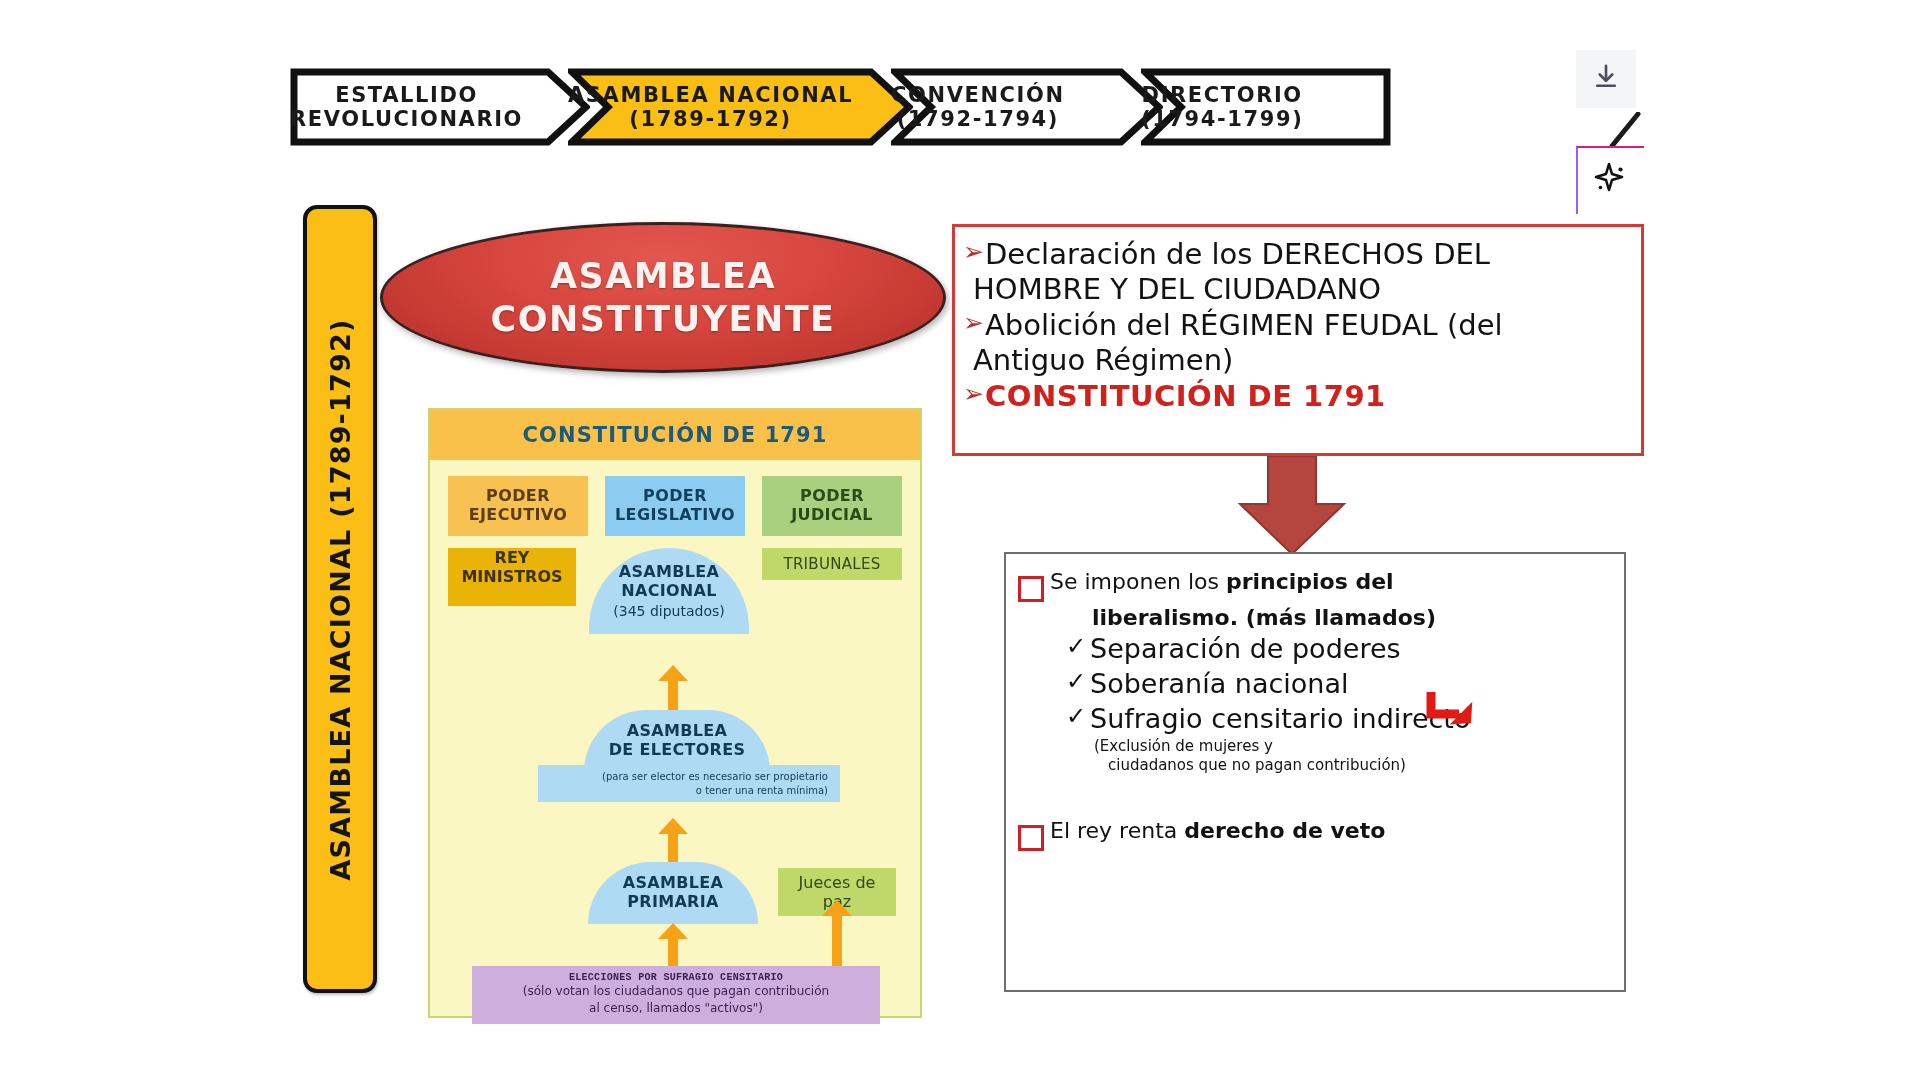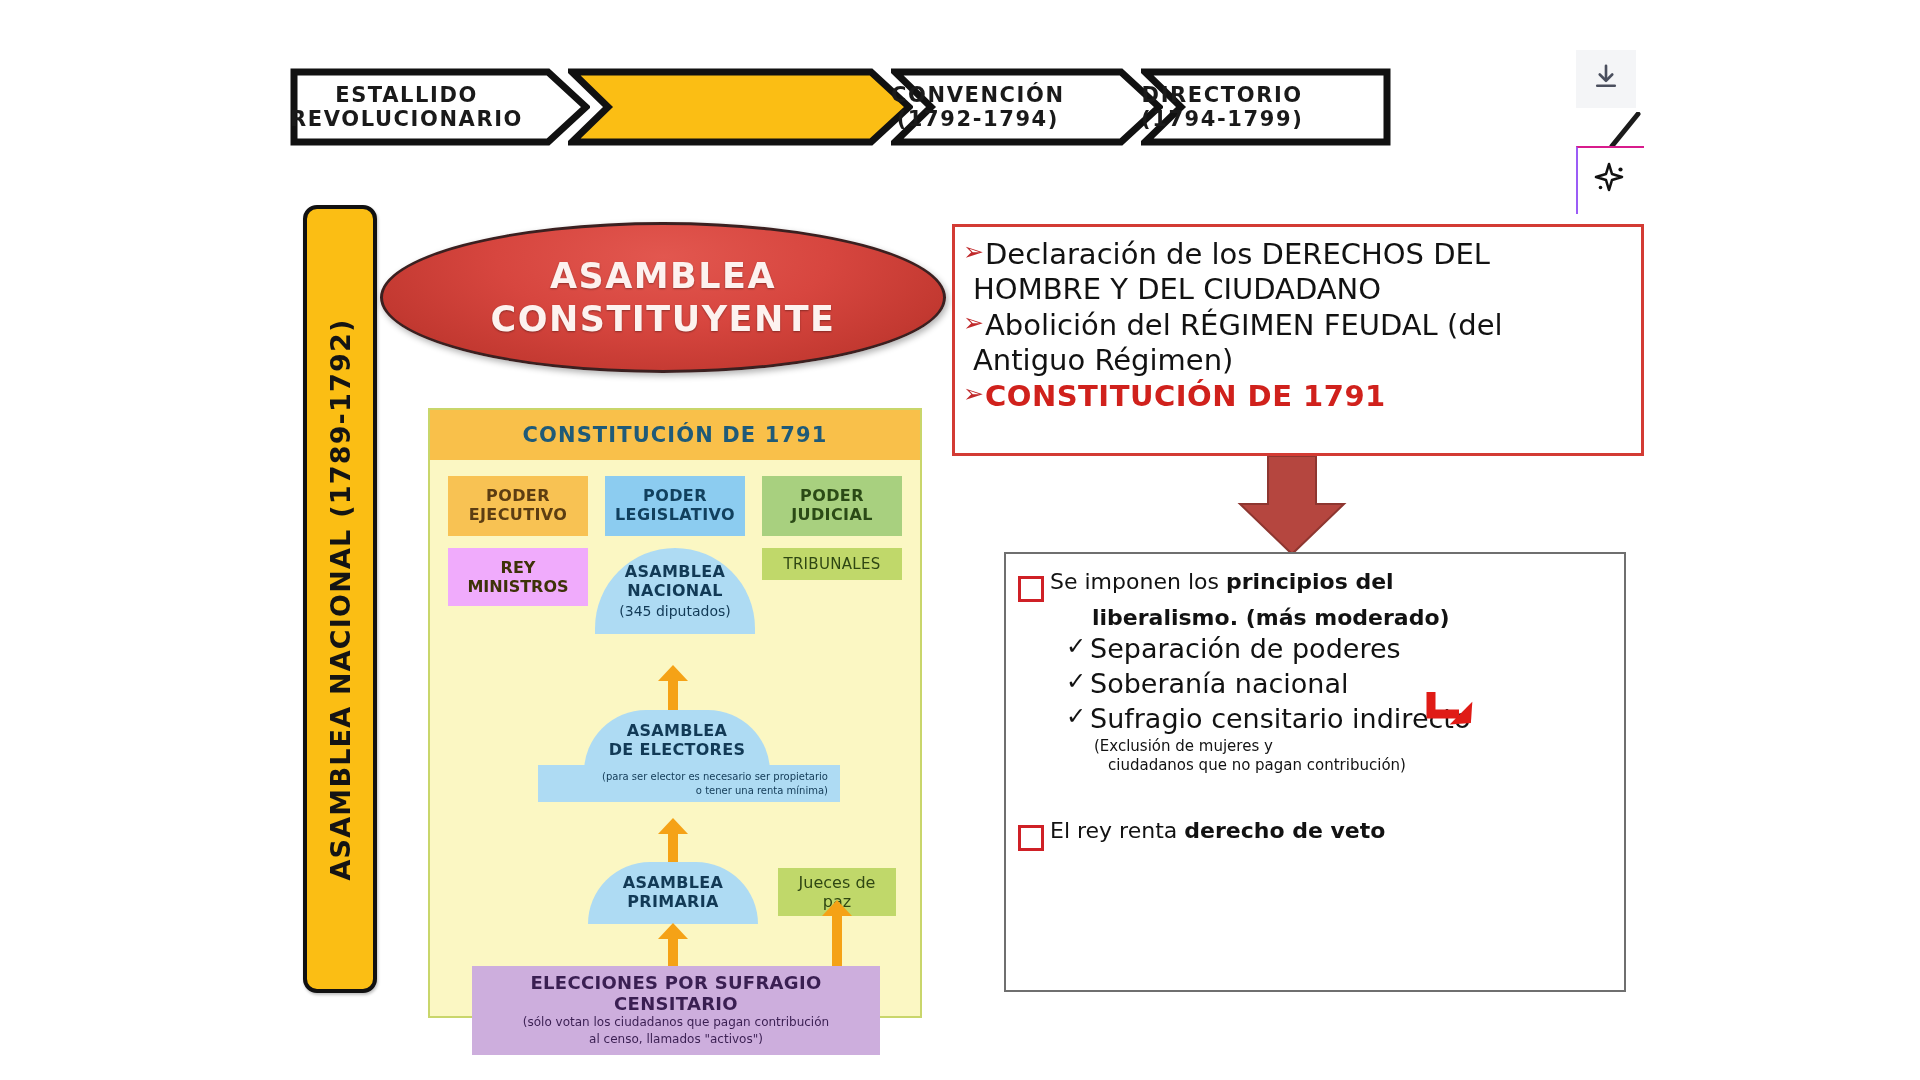--- a/index.html
+++ b/index.html
@@ -71,33 +71,33 @@
   #constTitle{height:50px;background:#F9C04A;display:flex;align-items:center;justify-content:center;
               color:#1f5a78;font-weight:700;font-size:21px;letter-spacing:1.1px;}
   .powers{display:flex;justify-content:space-between;padding:16px 18px 0 18px;}
   .pbox{width:140px;height:60px;display:flex;flex-direction:column;align-items:center;
         justify-content:center;font-weight:700;font-size:16px;line-height:1.18;letter-spacing:.4px;}
   .p-exe{background:#F8C253;color:#5c3d12;}
   .p-leg{background:#8CCCF0;color:#11405e;}
   .p-jud{background:#A8D07F;color:#2b4a16;}
 
   .row2{display:flex;justify-content:space-between;padding:12px 18px 0 18px;align-items:flex-start;}
-  .yellowbox{width:140px;height:58px;background:#f0abfc;display:flex;flex-direction:column;
-             align-items:center;justify-content:center;font-weight:700;font-size:16px;
+  .yellowbox{width:128px;height:58px;background:#eab308;display:flex;flex-direction:column;
+             align-items:center;font-weight:700;font-size:16px;
              line-height:1.2;color:#3d3208;}
   .greenbox{width:140px;height:32px;background:#C0D86A;display:flex;align-items:center;
             justify-content:center;font-weight:400;font-size:15px;color:#2f4713;letter-spacing:.3px;}
   .dome{background:#AEDBF3;border-radius:150px 150px 0 0;display:flex;flex-direction:column;
         align-items:center;justify-content:center;color:#123a56;text-align:center;}
   .dome .t{font-weight:700;font-size:16px;line-height:1.18;letter-spacing:.3px;}
   .dome .s{font-size:14px;margin-top:2px;}
   .uparrow{position:absolute;}
   .ribbon{background:#AEDBF3;color:#123a56;font-size:10px;line-height:1.35;text-align:right;padding:5px 12px;}
   .purple{background:#CDAEDD;color:#3a1f52;text-align:center;padding:6px 4px 8px 4px;}
-  .purple .h{font-weight:700;font-size:18px;letter-spacing:.3px;}
+  .purple .h{font-weight:700;font-size:10px;letter-spacing:.3px;font-family:Liberation Mono, monospace;}
   .purple .b{font-size:12px;line-height:1.3;margin-top:1px;}
   .jpaz{background:#C0D86A;color:#2f4713;font-size:16px;padding:5px 8px;text-align:center;}
 
   
   #dlbtn{position:absolute;left:1576px;top:50px;width:60px;height:58px;background:#f4f5f7;
          display:flex;align-items:center;justify-content:center;}
   #aibtn{position:absolute;left:1576px;top:146px;width:66px;height:66px;background:#ffffff;
          border-left:2px solid #9b5cf6;border-top:2px solid #d81b8c;
          display:flex;align-items:center;justify-content:center;}
   #penline{position:absolute;left:1604px;top:112px;width:40px;height:40px;}
@@ -118,20 +118,24 @@
       <div>REVOLUCIONARIO</div>
     </div>
   </div>
 
   <div class="chev c2">
     <div class="shape">
       <svg viewBox="0 0 345 78" preserveAspectRatio="none">
         <path d="M4,4 L303,4 L341,39 L303,74 L4,74 L40,39 Z" fill="#FBBE14" stroke="#111" stroke-width="7"></path>
       </svg>
     </div>
+    <div class="lbl">
+      <div>ASAMBLEA NACIONAL</div>
+      <div>(1789-1792)</div>
+    </div>
   </div>
 
   <div class="chev c3">
     <div class="shape">
       <svg viewBox="0 0 272 78" preserveAspectRatio="none">
         <path d="M4,4 L230,4 L268,39 L230,74 L4,74 L40,39 Z" fill="#ffffff" stroke="#111" stroke-width="7"></path>
       </svg>
     </div>
     <div class="lbl">
       <div>CONVENCIÓN</div>
@@ -187,21 +191,21 @@
 </div>
 
 <div id="greybox">
   <div class="grow">
     <div class="sq"></div>
     <div class="gmain">
       <span>Se imponen los </span><b>principios del</b>
     </div>
   </div>
   <div class="gmain" style="margin-left:74px;">
-    <b>liberalismo. (más moderado)</b>
+    <b>liberalismo. (más llamados)</b>
   </div>
 
   <div class="gsub">
     <span class="chk">✓</span>
     <span>Separación de poderes</span>
   </div>
   <div class="gsub">
     <span class="chk">✓</span>
     <span>Soberanía nacional</span>
   </div>

